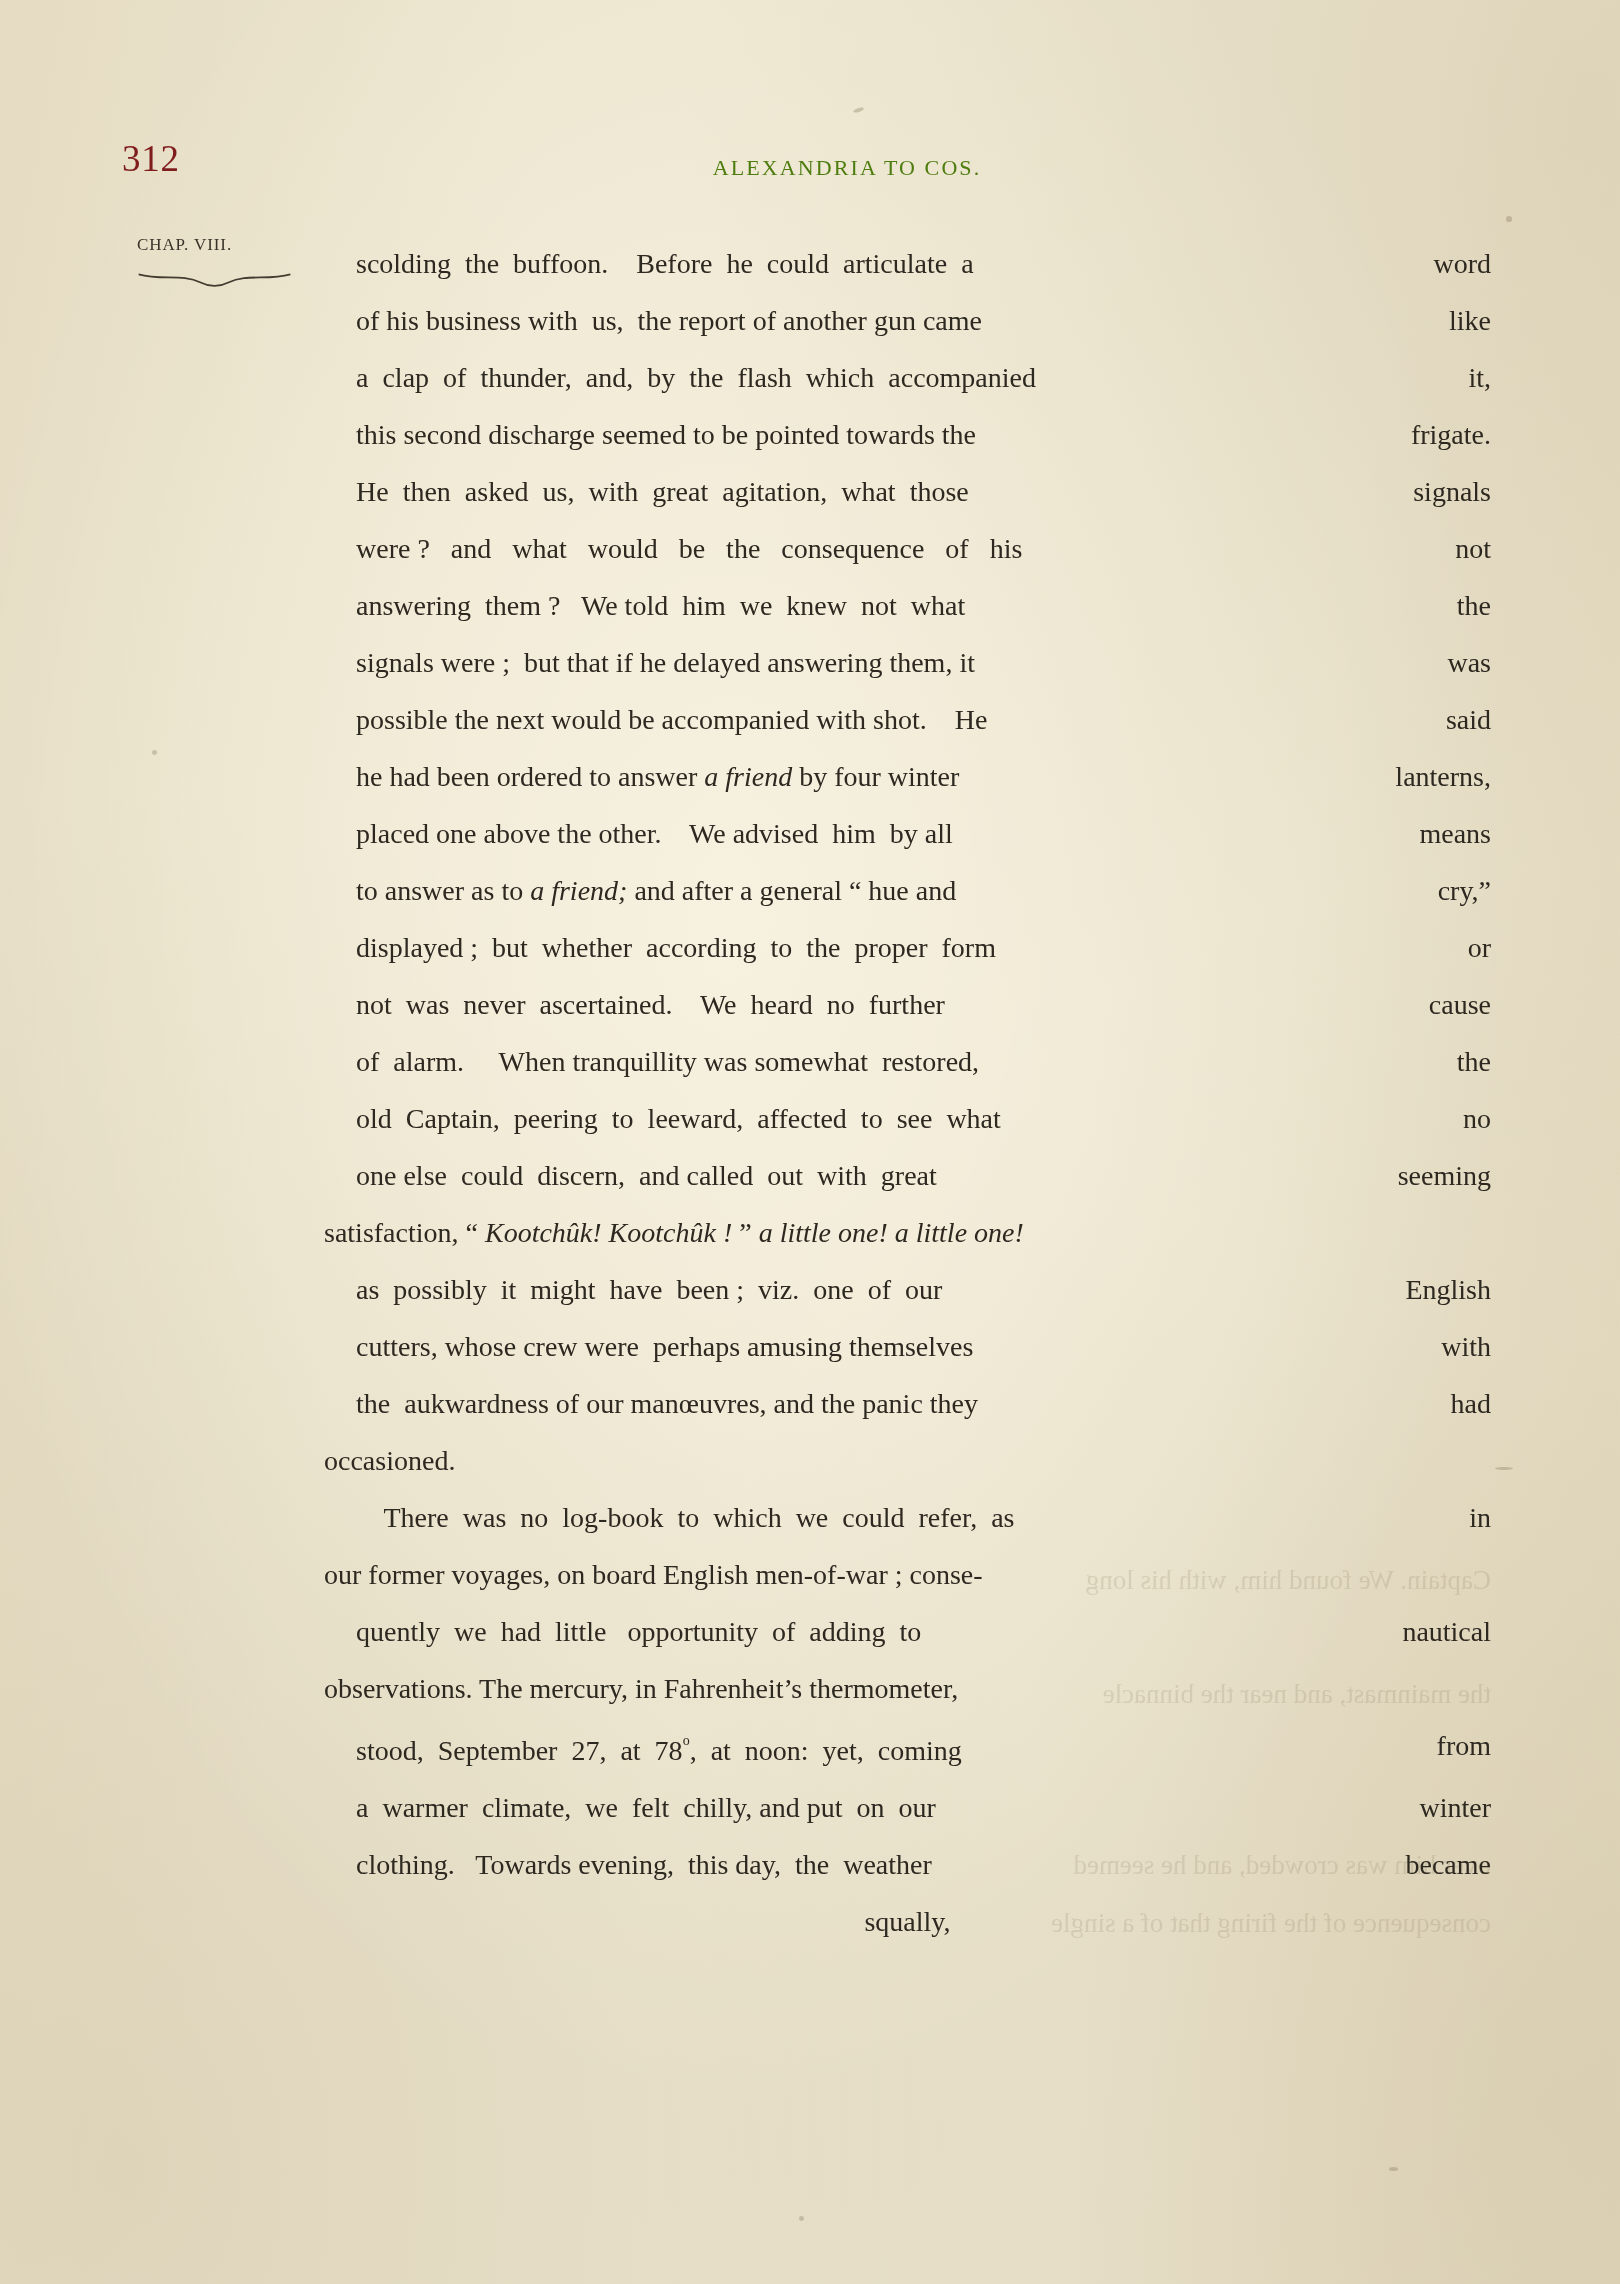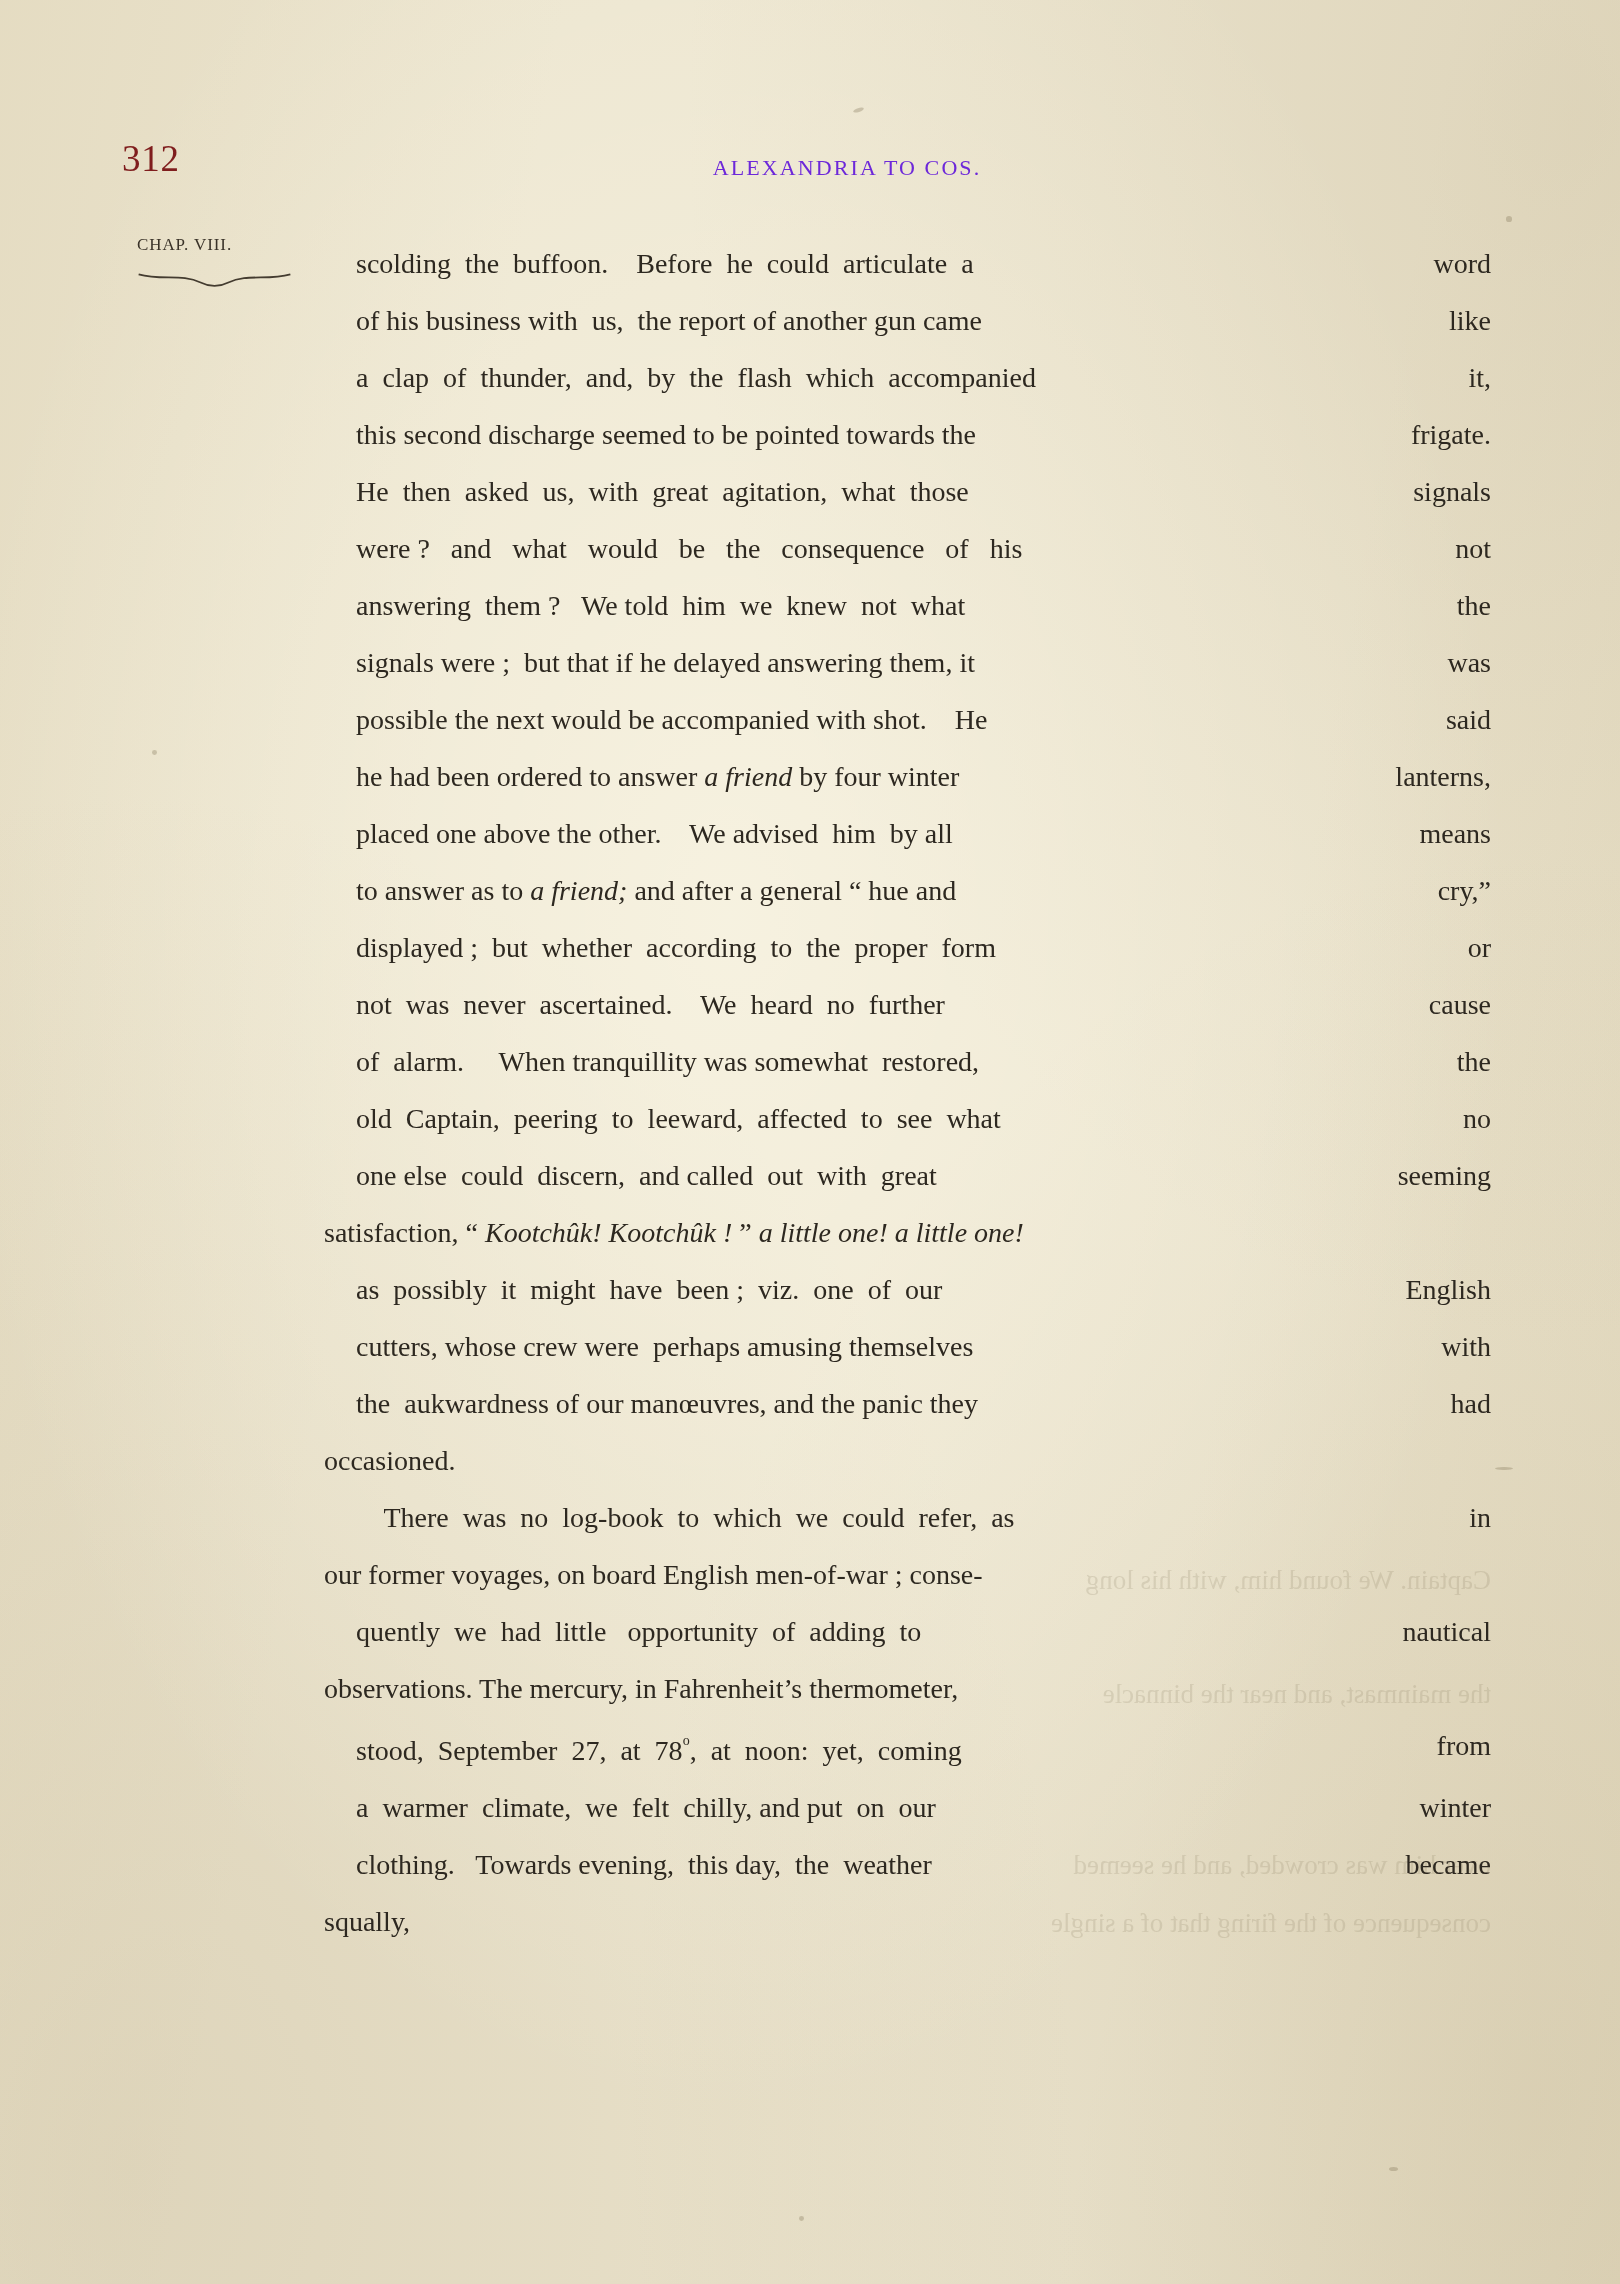--- a/index.html
+++ b/index.html
@@ -49,21 +49,21 @@
     color: #7f1d1d;
   }
   .running-head {
     position: absolute;
     left: 0;
     right: 0;
     top: 155px;
     text-align: center;
     font-size: 22px;
     letter-spacing: 2.1px;
-    color: #6d28d9;
+    color: #4d7c0f;
     text-indent: 73px;
   }
 
   
   .chap-note {
     position: absolute;
     left: 137px;
     top: 235px;
     font-size: 17px;
     letter-spacing: 0.9px;
@@ -92,21 +92,21 @@
   .ln {
     display: block;
     white-space: nowrap;
     position: relative;
   }
   .ln.j {
     display: flex;
     justify-content: space-between;
   }
   .ln.j > span { white-space: pre; margin-left: 32px; }
-  .ln.right { text-align: left; display: block; font-family: Liberation Serif, serif; }
+  .ln.right { text-align: center; display: block; font-family: Liberation Serif, serif; }
   i { font-style: italic; }
 
   .sup-deg {
     font-size: 14px;
     vertical-align: super;
     position: relative;
     top: -4.9px;
     letter-spacing: 0;
   }
 

